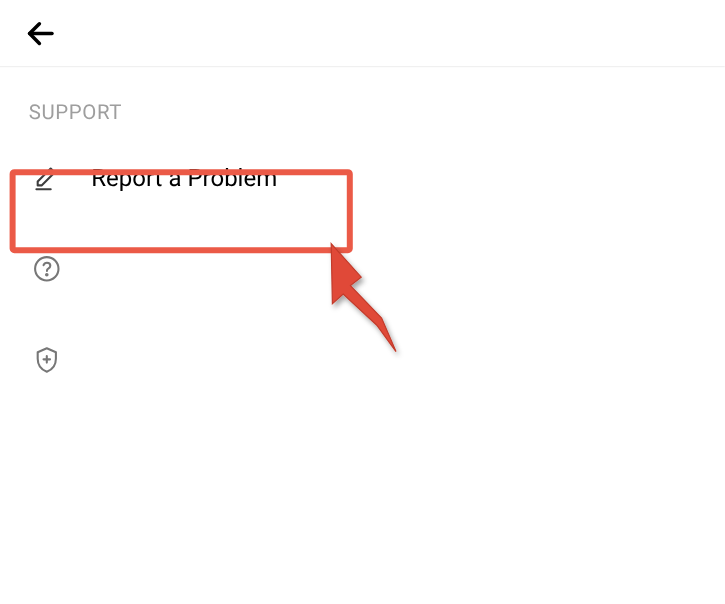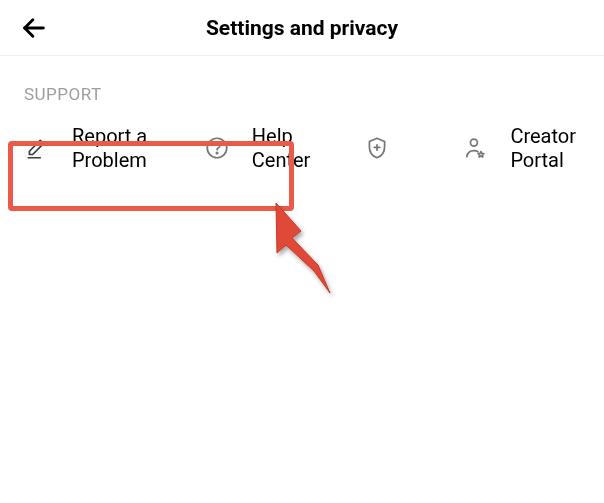--- a/index.html
+++ b/index.html
@@ -41,21 +41,21 @@
   }
   .section-label {
     padding: 28px 24px 6px 24px;
     font-size: 17px;
     letter-spacing: 0.5px;
     color: #9e9e9e;
     font-weight: 400;
   }
   .menu {
     display: flex;
-    flex-direction: row;
+    flex-direction: column;
   }
   .menu-item {
     display: flex;
     align-items: center;
     height: 76px;
     padding: 0 24px;
     cursor: pointer;
     position: relative;
   }
   .menu-item .icon-slot {
@@ -97,21 +97,20 @@
 
 <div class="header">
   <div class="back-btn">
     <span>
       <svg width="28" height="28" viewBox="0 0 24 24" fill="none" stroke="#000" stroke-width="2.5" stroke-linecap="round" stroke-linejoin="round">
         <line x1="20" y1="12" x2="4" y2="12"></line>
         <polyline points="11 5 4 12 11 19"></polyline>
       </svg>
     </span>
   </div>
-  <div class="header-title">Settings and privacy</div>
 </div>
 
 <div class="section-label">SUPPORT</div>
 
 <div class="menu">
 
   <div class="menu-item">
     <span class="icon-slot">
       <svg width="26" height="26" viewBox="0 0 24 24" fill="none" stroke="#3d3d3d" stroke-width="1.6" stroke-linecap="round" stroke-linejoin="round">
         <path d="M8 18 L18 8 L15 5 L5 15 L5 18 Z"></path>
@@ -122,43 +121,32 @@
   </div>
 
   <div class="menu-item">
     <span class="icon-slot">
       <svg width="26" height="26" viewBox="0 0 24 24" fill="none" stroke="#777" stroke-width="1.6" stroke-linecap="round" stroke-linejoin="round">
         <circle cx="12" cy="12" r="9"></circle>
         <path d="M9.5 9.2c.4-1.1 1.4-1.9 2.6-1.9 1.5 0 2.6 1 2.6 2.3 0 1.1-.7 1.7-1.6 2.3-.8.5-1 .9-1 1.7"></path>
         <circle cx="12" cy="16.6" r="0.6" fill="#777"></circle>
       </svg>
     </span>
-    <span class="label">Help Center</span>
   </div>
 
   <div class="menu-item">
     <span class="icon-slot">
       <svg width="26" height="26" viewBox="0 0 24 24" fill="none" stroke="#777" stroke-width="1.6" stroke-linecap="round" stroke-linejoin="round">
         <path d="M12 3 L19 6 V11 C19 16 16 19.5 12 21 C8 19.5 5 16 5 11 V6 Z"></path>
         <line x1="12" y1="9" x2="12" y2="14"></line>
         <line x1="9.5" y1="11.5" x2="14.5" y2="11.5"></line>
       </svg>
     </span>
   </div>
 
-  <div class="menu-item">
-    <span class="icon-slot">
-      <svg width="26" height="26" viewBox="0 0 24 24" fill="none" stroke="#777" stroke-width="1.6" stroke-linecap="round" stroke-linejoin="round">
-        <circle cx="11" cy="7" r="3.2"></circle>
-        <path d="M4.5 20c.6-3.5 3.2-5.5 6.5-5.5 1.4 0 2.7.4 3.7 1"></path>
-        <path d="M17.5 15.3 L18.3 17 L20.1 17.2 L18.8 18.5 L19.1 20.3 L17.5 19.4 L15.9 20.3 L16.2 18.5 L14.9 17.2 L16.7 17 Z"></path>
-      </svg>
-    </span>
-    <span class="label">Creator Portal</span>
-  </div>
 
 </div>
 
 <div class="highlight-frame"></div>
 
 <div class="annotation-arrow">
   <svg width="110" height="110" viewBox="0 0 110 110">
     <defs>
       <filter id="ds" x="-30%" y="-30%" width="160%" height="160%">
         <feDropShadow dx="2" dy="3" stdDeviation="2" flood-color="rgba(0,0,0,0.35)"></feDropShadow>

